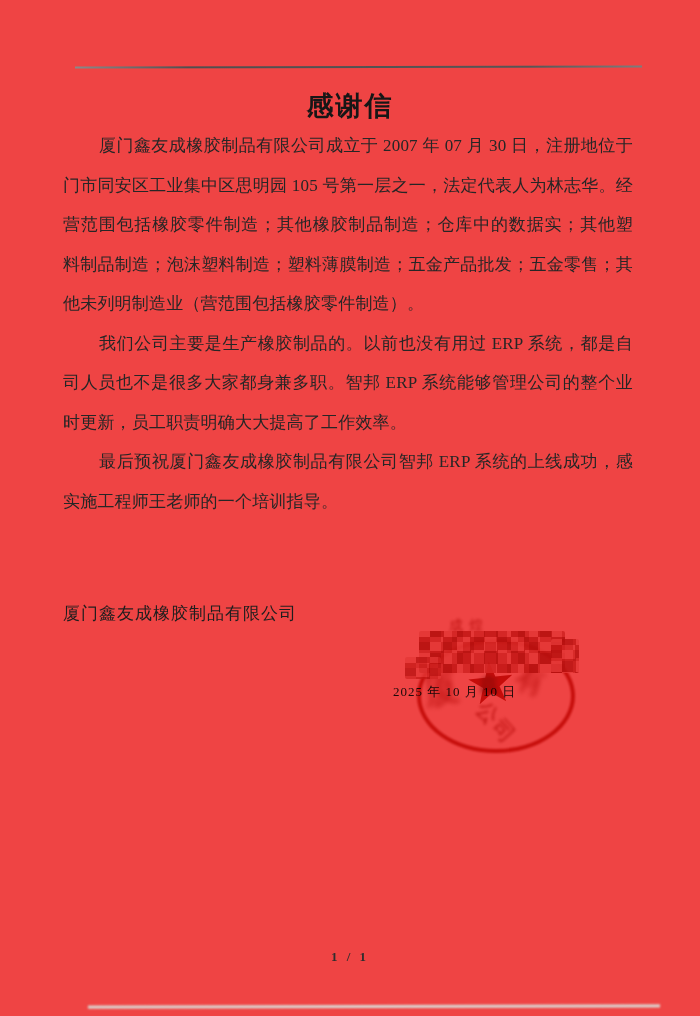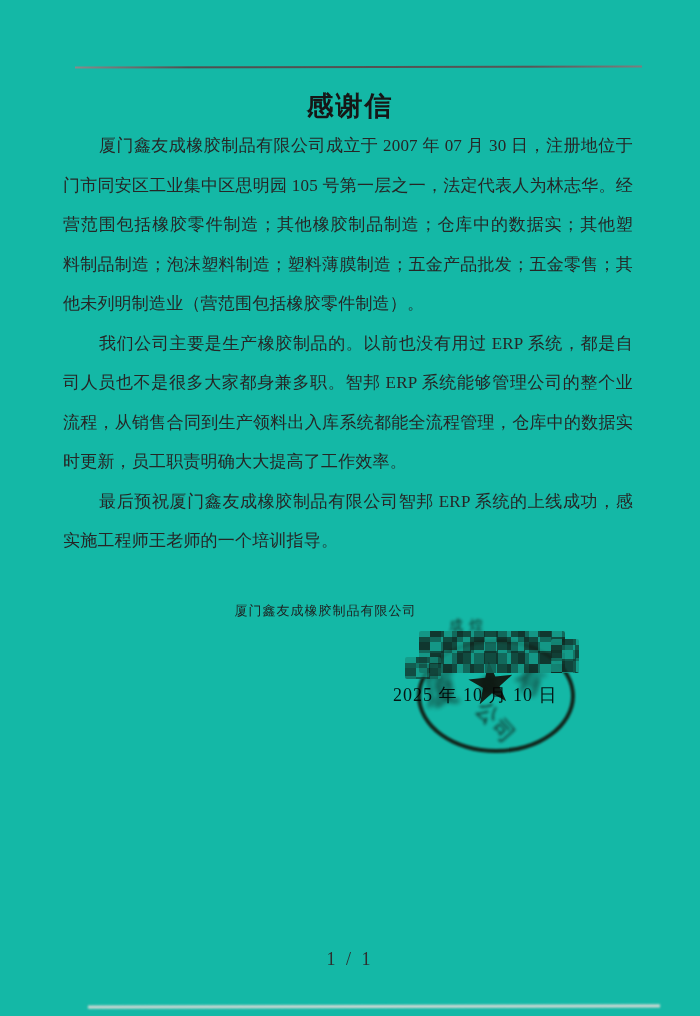--- a/index.html
+++ b/index.html
@@ -1,19 +1,19 @@
 <!DOCTYPE html>
 <html><head>
 <meta charset="utf-8">
 <style>
   html,body{margin:0;padding:0;}
   .page{
     position:relative;
     width:700px;height:1016px;
-    background:#14b8a6;
+    background:#ef4444;
     overflow:hidden;
     font-family:"Liberation Serif", serif;
     color:#2b2b2b;
   }
   .top-rule{
     position:absolute;left:75px;top:66px;width:567px;height:1.6px;
     background:linear-gradient(to right,#8a8a8a,#4f4f4f 20%,#565656 80%,#7d7d7d);
     transform:rotate(-0.08deg);
   }
   .doc-title{
@@ -24,21 +24,21 @@
   }
   .content{
     position:absolute;left:63px;top:126px;width:570px;
     font-size:17px;line-height:39.5px;letter-spacing:0.2px;color:#262626;
   }
   .line{text-align:justify;text-align-last:justify;height:39.5px;overflow:hidden;}
   .line.last{text-align-last:left;}
   .line.indent{text-indent:36px;}
   .signature{
     position:absolute;left:63px;top:602px;width:525px;
-    text-align:center;font-size:13px;letter-spacing:1px;color:#1e1e1e;
+    text-align:left;font-size:17px;letter-spacing:1px;color:#1e1e1e;
   }
   
   .stamp{position:absolute;left:405px;top:615px;width:180px;height:150px;mix-blend-mode:multiply;}
   .stamp-ring{
     position:absolute;left:12px;top:24px;width:158px;height:114px;
     border:4.5px solid rgba(208,33,22,.92);border-radius:50%;
     filter:blur(0.8px);
     box-sizing:border-box;
   }
   .stamp-star{
@@ -61,26 +61,26 @@
       repeating-conic-gradient(#e68f8a 0% 25%, #f8dbd7 0% 50%) 0 0/22px 22px,
       repeating-conic-gradient(#d96660 0% 25%, #fbf0ee 0% 50%) 11px 6px/27px 27px;
     background-blend-mode:multiply;
     opacity:.9;border-radius:2px;
   }
   .mosaic-main{left:14px;top:16px;width:146px;height:42px;}
   .mosaic-left{left:0px;top:42px;width:36px;height:22px;opacity:.75;}
   .mosaic-right{left:146px;top:24px;width:28px;height:34px;opacity:.8;}
   .date-line{
     position:absolute;left:393px;top:683px;
-    font-size:18px;letter-spacing:1px;color:#1d1d1d;
+    font-size:13px;letter-spacing:1px;color:#1d1d1d;
     mix-blend-mode:multiply;
   }
   .page-indicator{
     position:absolute;left:0;top:949px;width:700px;text-align:center;
-    font-size:18px;letter-spacing:3px;color:#2e2e2e;font-weight:400;
+    font-size:13px;letter-spacing:3px;color:#2e2e2e;font-weight:700;
   }
   .scan-smudge{
     position:absolute;left:88px;top:1005px;width:572px;height:3px;
     background:#dadad6;filter:blur(1.2px);transform:rotate(-0.12deg);
   }
 </style>
 </head>
 <body>
 
 <div class="page">
@@ -91,21 +91,20 @@
 
   <div class="content">
     <div class="line indent">厦门鑫友成橡胶制品有限公司成立于 2007 年 07 月 30 日，注册地位于厦</div>
     <div class="line">门市同安区工业集中区思明园 105 号第一层之一，法定代表人为林志华。经</div>
     <div class="line">营范围包括橡胶零件制造；其他橡胶制品制造；仓库中的数据实；其他塑</div>
     <div class="line">料制品制造；泡沫塑料制造；塑料薄膜制造；五金产品批发；五金零售；其</div>
     <div class="line last">他未列明制造业（营范围包括橡胶零件制造）。</div>
 
     <div class="line indent">我们公司主要是生产橡胶制品的。以前也没有用过 ERP 系统，都是自己</div>
     <div class="line">司人员也不是很多大家都身兼多职。智邦 ERP 系统能够管理公司的整个业务</div>
-    <div class="line">流程，从销售合同到生产领料出入库系统都能全流程管理，仓库中的数据实</div>
     <div class="line last">时更新，员工职责明确大大提高了工作效率。</div>
 
     <div class="line indent">最后预祝厦门鑫友成橡胶制品有限公司智邦 ERP 系统的上线成功，感谢</div>
     <div class="line last">实施工程师王老师的一个培训指导。</div>
   </div>
 
   <div class="signature">厦门鑫友成橡胶制品有限公司</div>
 
   <div class="stamp">
     <div class="stamp-ring"></div>

